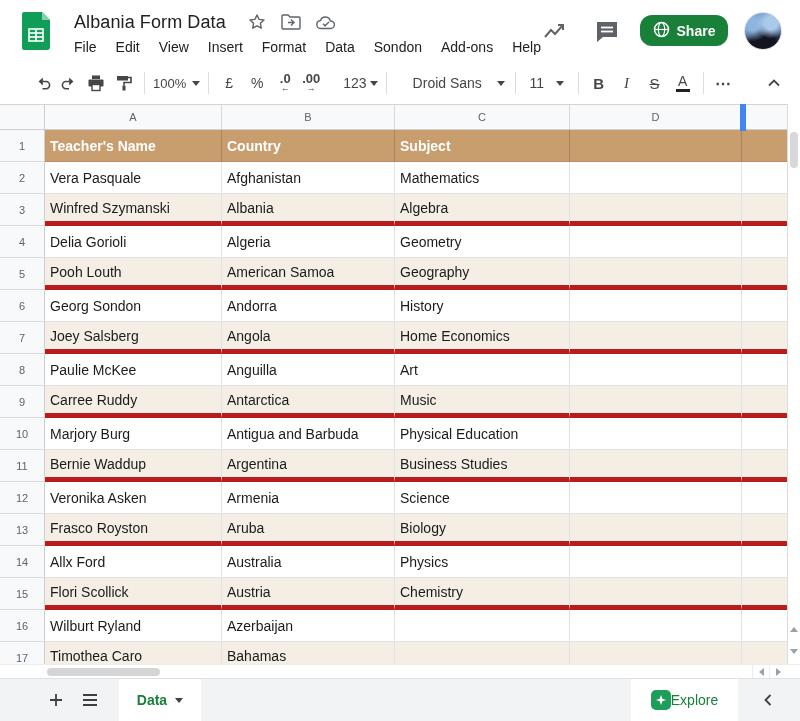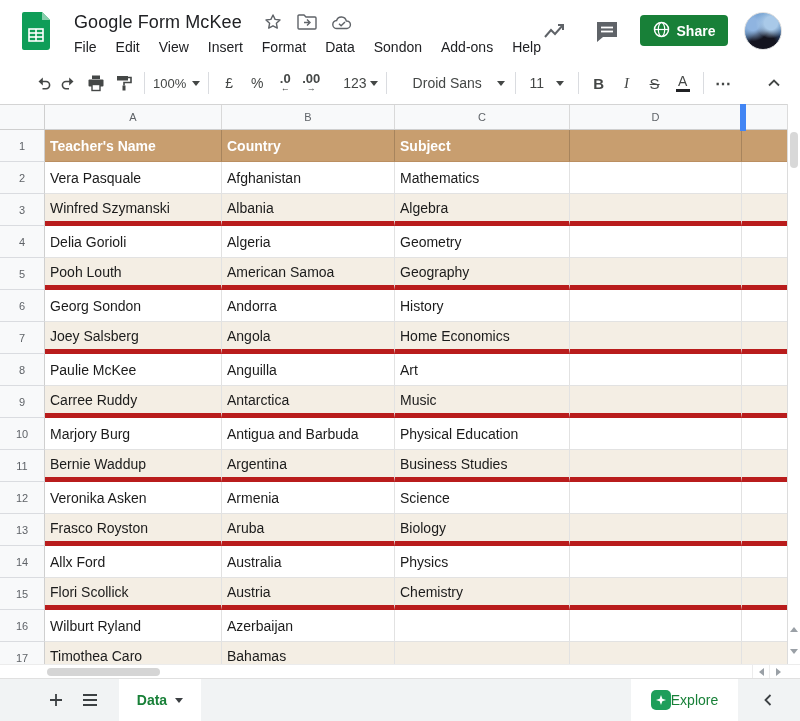--- a/index.html
+++ b/index.html
@@ -16,21 +16,21 @@
   .title-icons { display:flex; align-items:center; gap:15px; margin-left:22px; color:#5f6368; }
   .title-icons svg { display:block; }
   .menubar { display:flex; gap:19px; margin-top:3px; font-size:14px; color:#202124; }
   .menu-item { cursor:default; }
   .topbar-right { position:absolute; right:0; top:0; height:62px; }
   .icon-btn { color:#5f6368; background:none; border:none; }
   .tr-icon { position:absolute; top:20px; }
   .sparkline { left:-258px; }
   .comment { left:-205px; }
   .share-btn { position:absolute; left:-160px; top:15px; width:88px; height:31px;
-    background:var(--accent-green); border:none; border-radius:4px; color:#fff;
+    background:var(--accent-green); border:none; border-radius:12px; color:#fff;
     font-weight:bold; font-size:14px; display:flex; align-items:center; justify-content:center; gap:7px; }
   .avatar { position:absolute; left:-56px; top:12px; width:38px; height:38px; border-radius:50%;
     background:
       radial-gradient(circle at 72% 28%, #a9c9e8 0 18%, transparent 42%),
       radial-gradient(circle at 22% 32%, #8fb4e0 0 16%, transparent 45%),
       radial-gradient(circle at 50% 88%, #14141f 0 34%, transparent 62%),
       linear-gradient(160deg,#6d9fd1 0%, #4a7fb5 45%, #31507f 80%, #24395c 100%);
     border:1px solid #e0e0e0; }
 
   
@@ -136,21 +136,21 @@
         <path d="M20 0l8 8h-8z" fill="#87ceac"></path>
         <rect x="7" y="17" width="14" height="12" fill="none" stroke="#fff" stroke-width="1.6"></rect>
         <line x1="7" y1="21" x2="21" y2="21" stroke="#fff" stroke-width="1.6"></line>
         <line x1="7" y1="25" x2="21" y2="25" stroke="#fff" stroke-width="1.6"></line>
         <line x1="14" y1="17" x2="14" y2="29" stroke="#fff" stroke-width="1.6"></line>
       </svg>
     </span>
 
     <div class="title-block">
       <div class="title-row">
-        <span class="doc-title">Google Form McKee</span>
+        <span class="doc-title">Albania Form Data</span>
         <span class="title-icons">
           <span>
             <svg width="18" height="18" viewBox="0 0 18 18">
                 <path d="M9 2l2.1 4.4 4.9.6-3.6 3.3.9 4.8L9 12.8l-4.3 2.3.9-4.8L2 7l4.9-.6z" fill="none" stroke="#5f6368" stroke-width="1.4" stroke-linejoin="round"></path>
               </svg>
           </span>
           <span>
             <svg width="20" height="16" viewBox="0 0 20 16">
                 <path d="M1 2a1 1 0 0 1 1-1h5l2 2h9a1 1 0 0 1 1 1v10a1 1 0 0 1-1 1H2a1 1 0 0 1-1-1z" fill="none" stroke="#5f6368" stroke-width="1.4"></path>
                 <path d="M7 8.5h5M10 5.5l3 3-3 3" fill="none" stroke="#5f6368" stroke-width="1.4"></path>

